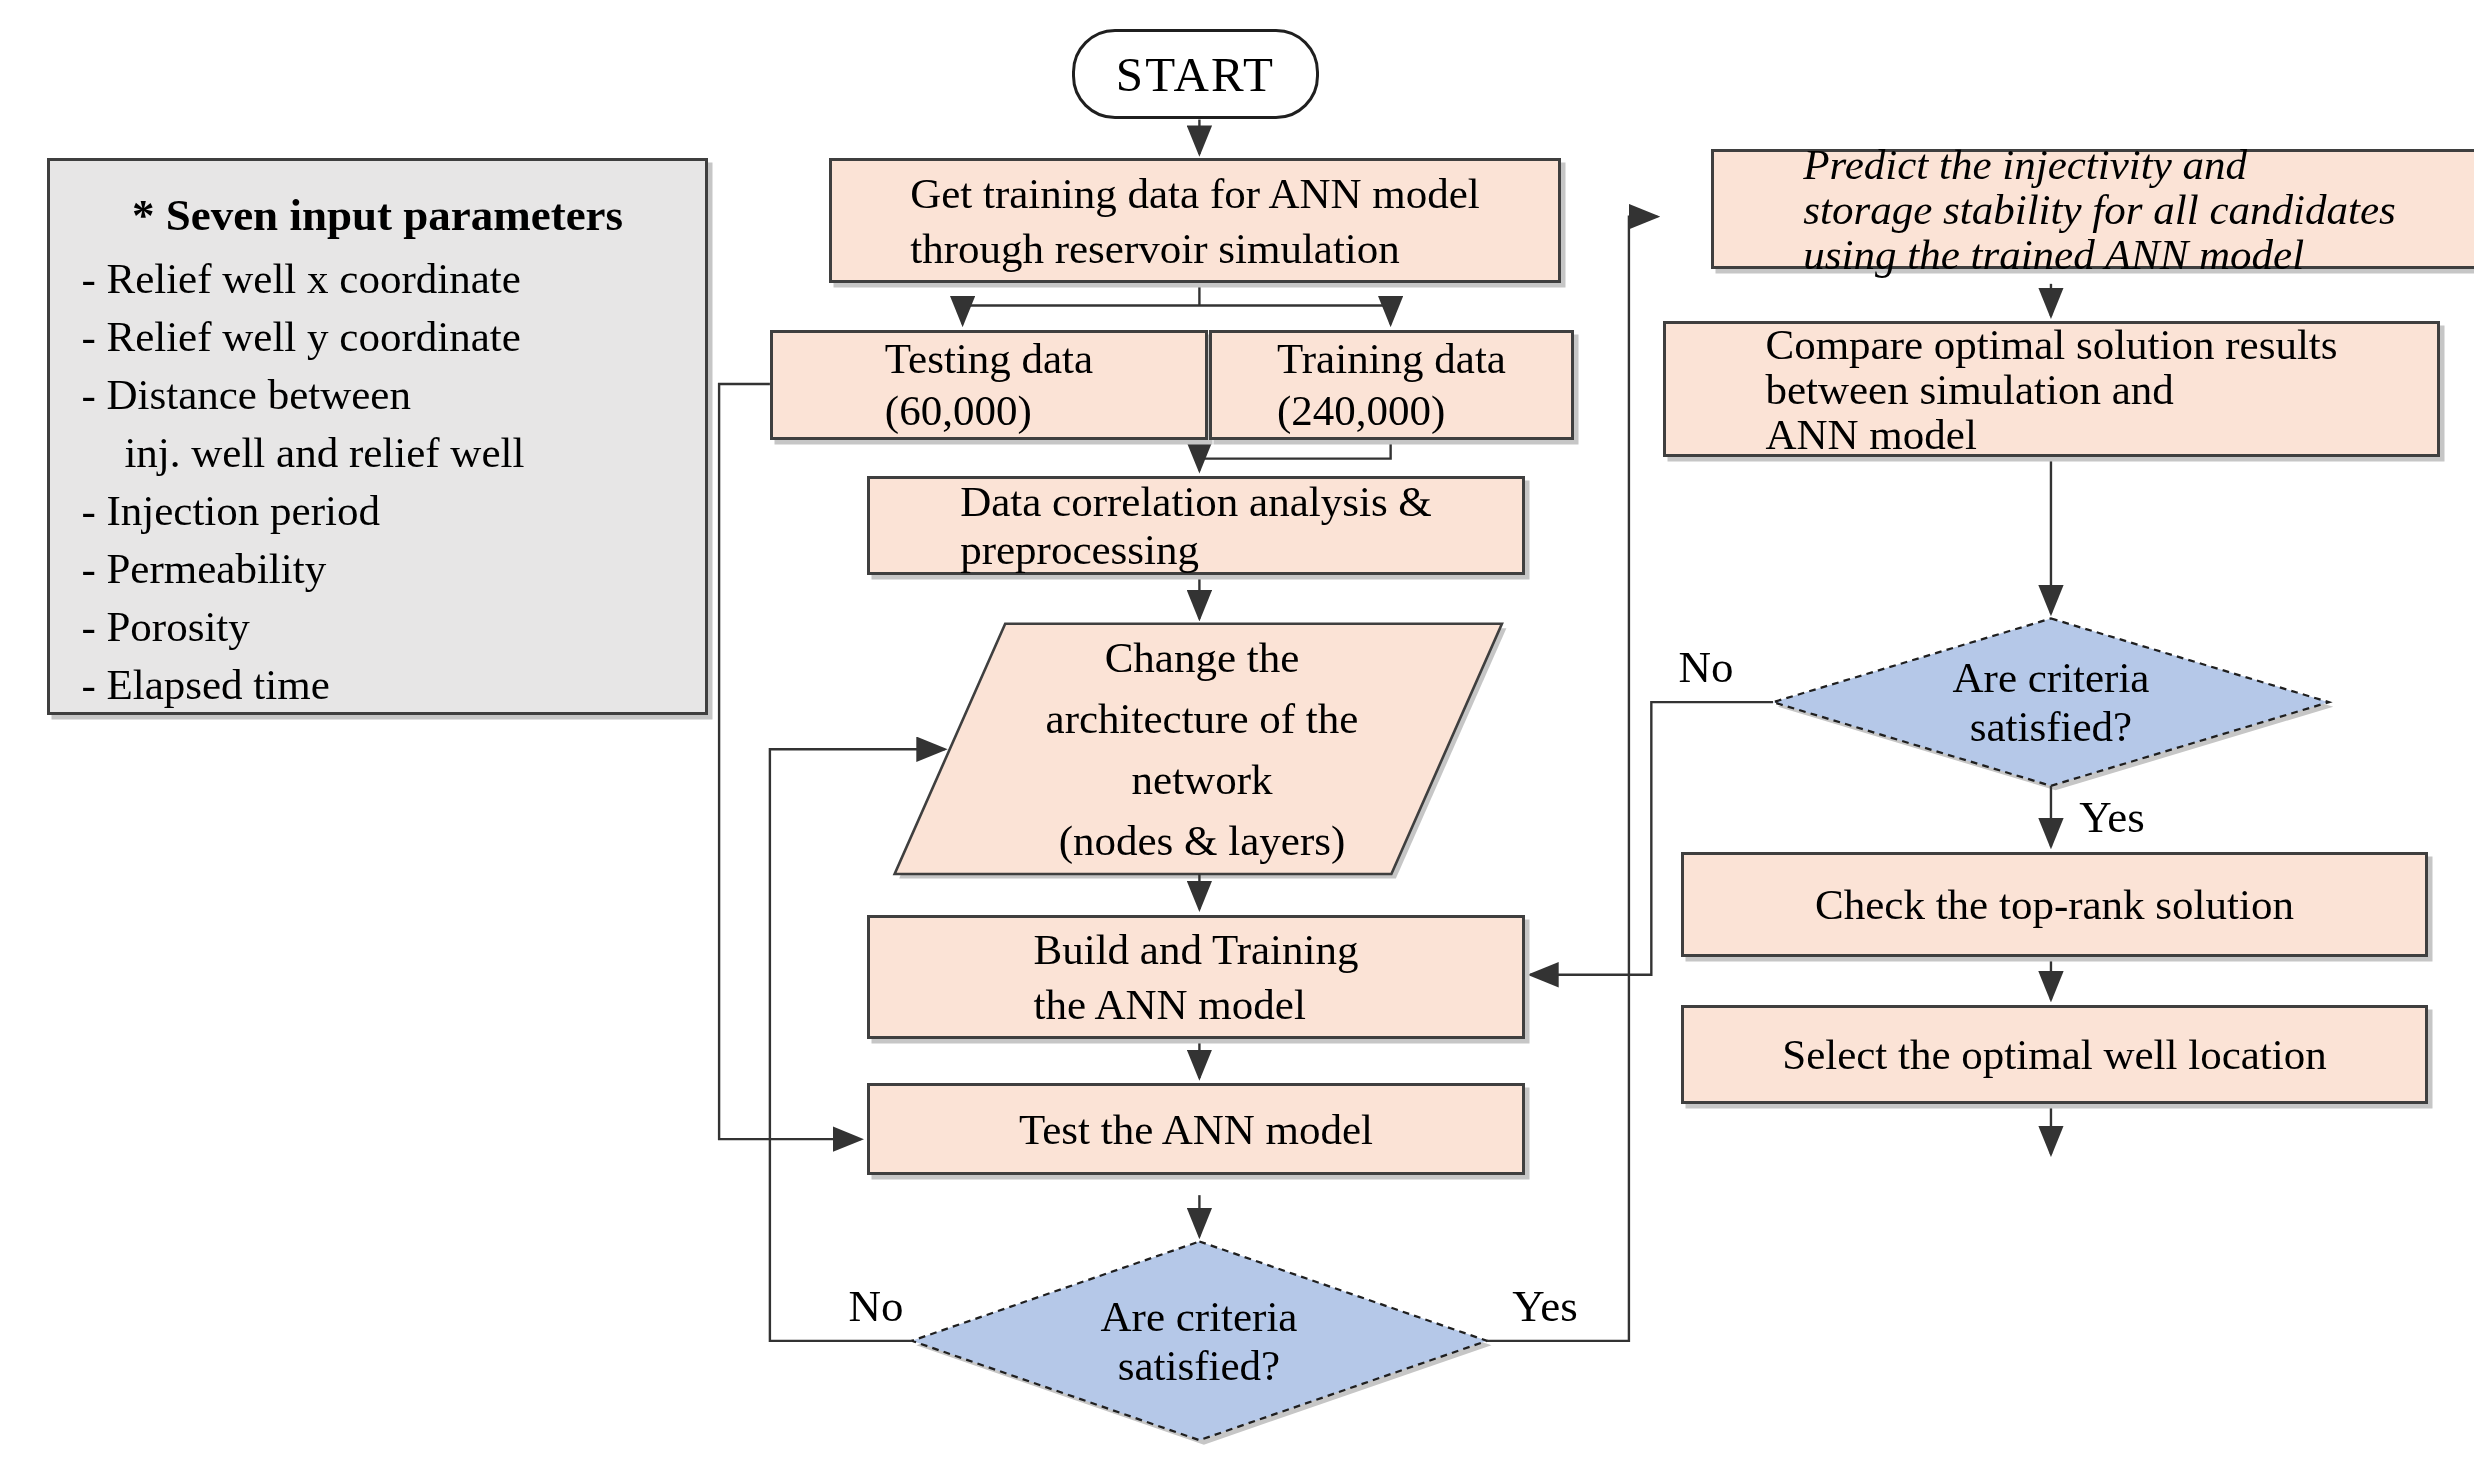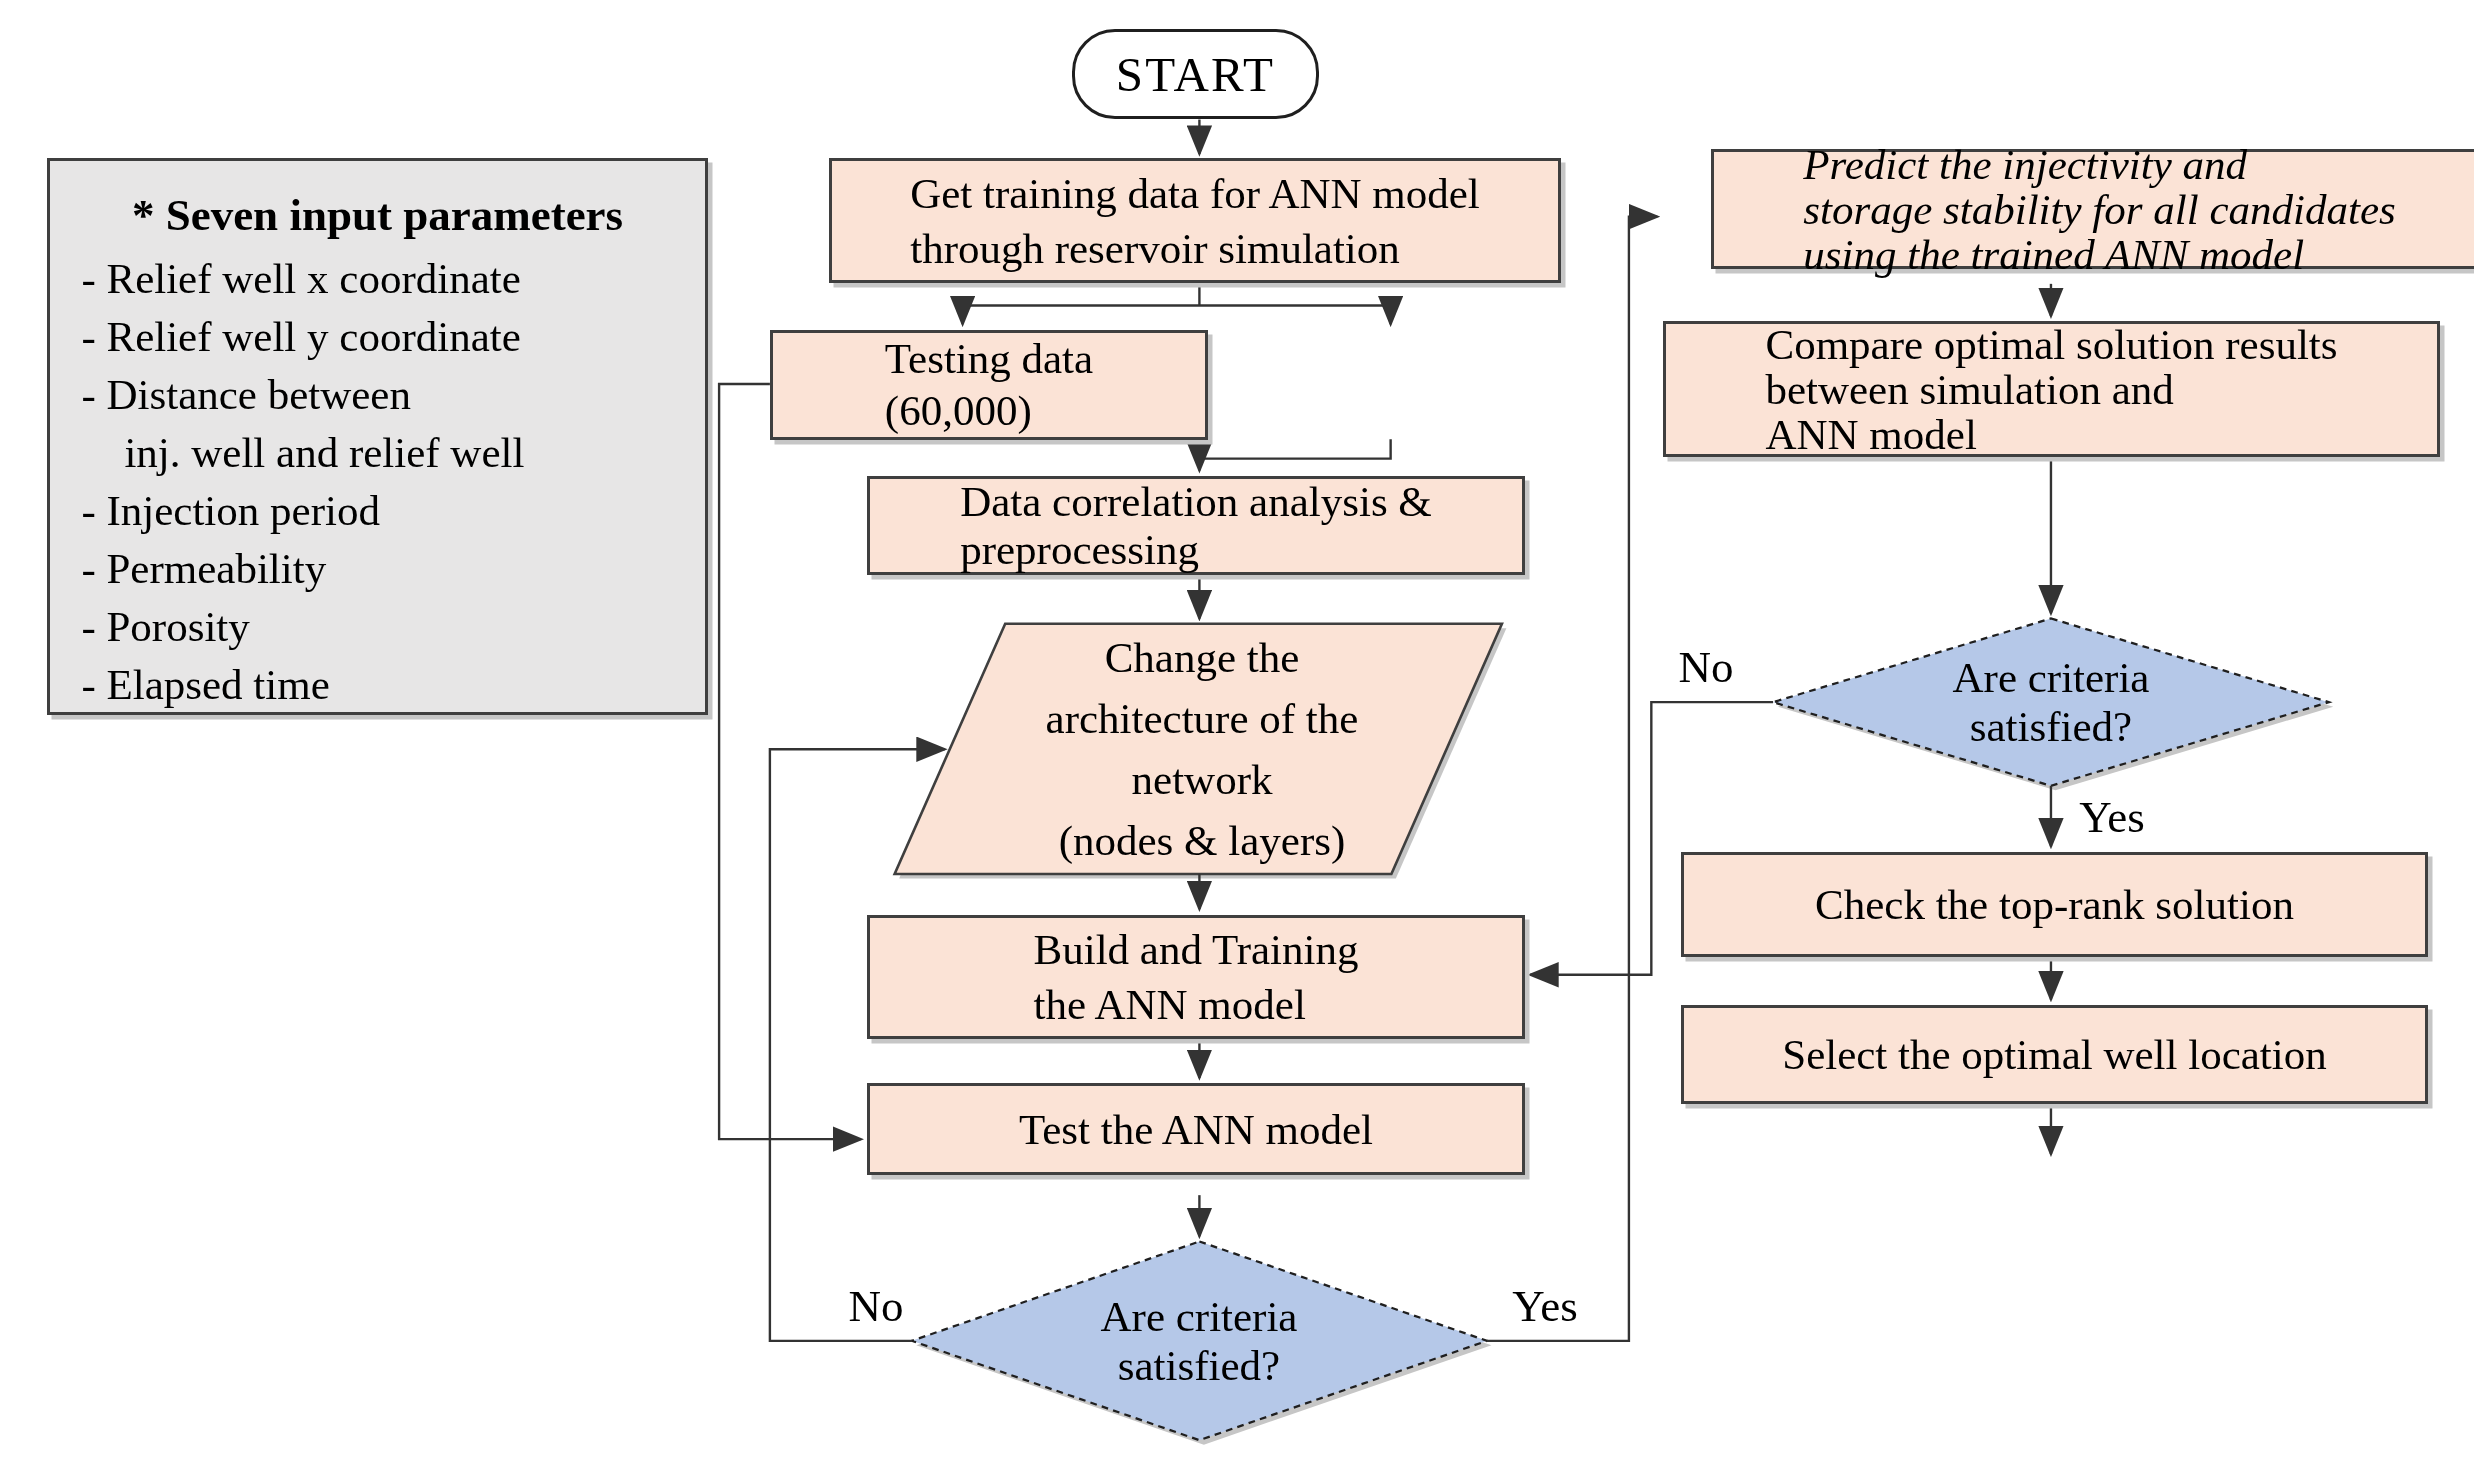--- a/index.html
+++ b/index.html
@@ -151,20 +151,22 @@
 - Porosity
 - Elapsed time</div>
   </div>
 
   <div id="start-terminal" class="terminal">START</div>
 
   <div id="get-training-box" class="node">Get training data for ANN model
 through reservoir simulation</div>
   <div id="testing-data-box" class="node">Testing data
 (60,000)</div>
+  <div id="training-data-box" class="node">Training data
+(240,000)</div>
   <div id="data-correlation-box" class="node">Data correlation analysis &amp;
 preprocessing</div>
   <div id="build-training-box" class="node">Build and Training
 the ANN model</div>
   <div id="test-model-box" class="node">Test the ANN model</div>
 
   <div id="predict-box" class="node">Predict the injectivity and
 storage stability for all candidates
 using the trained ANN model</div>
   <div id="compare-box" class="node">Compare optimal solution results

